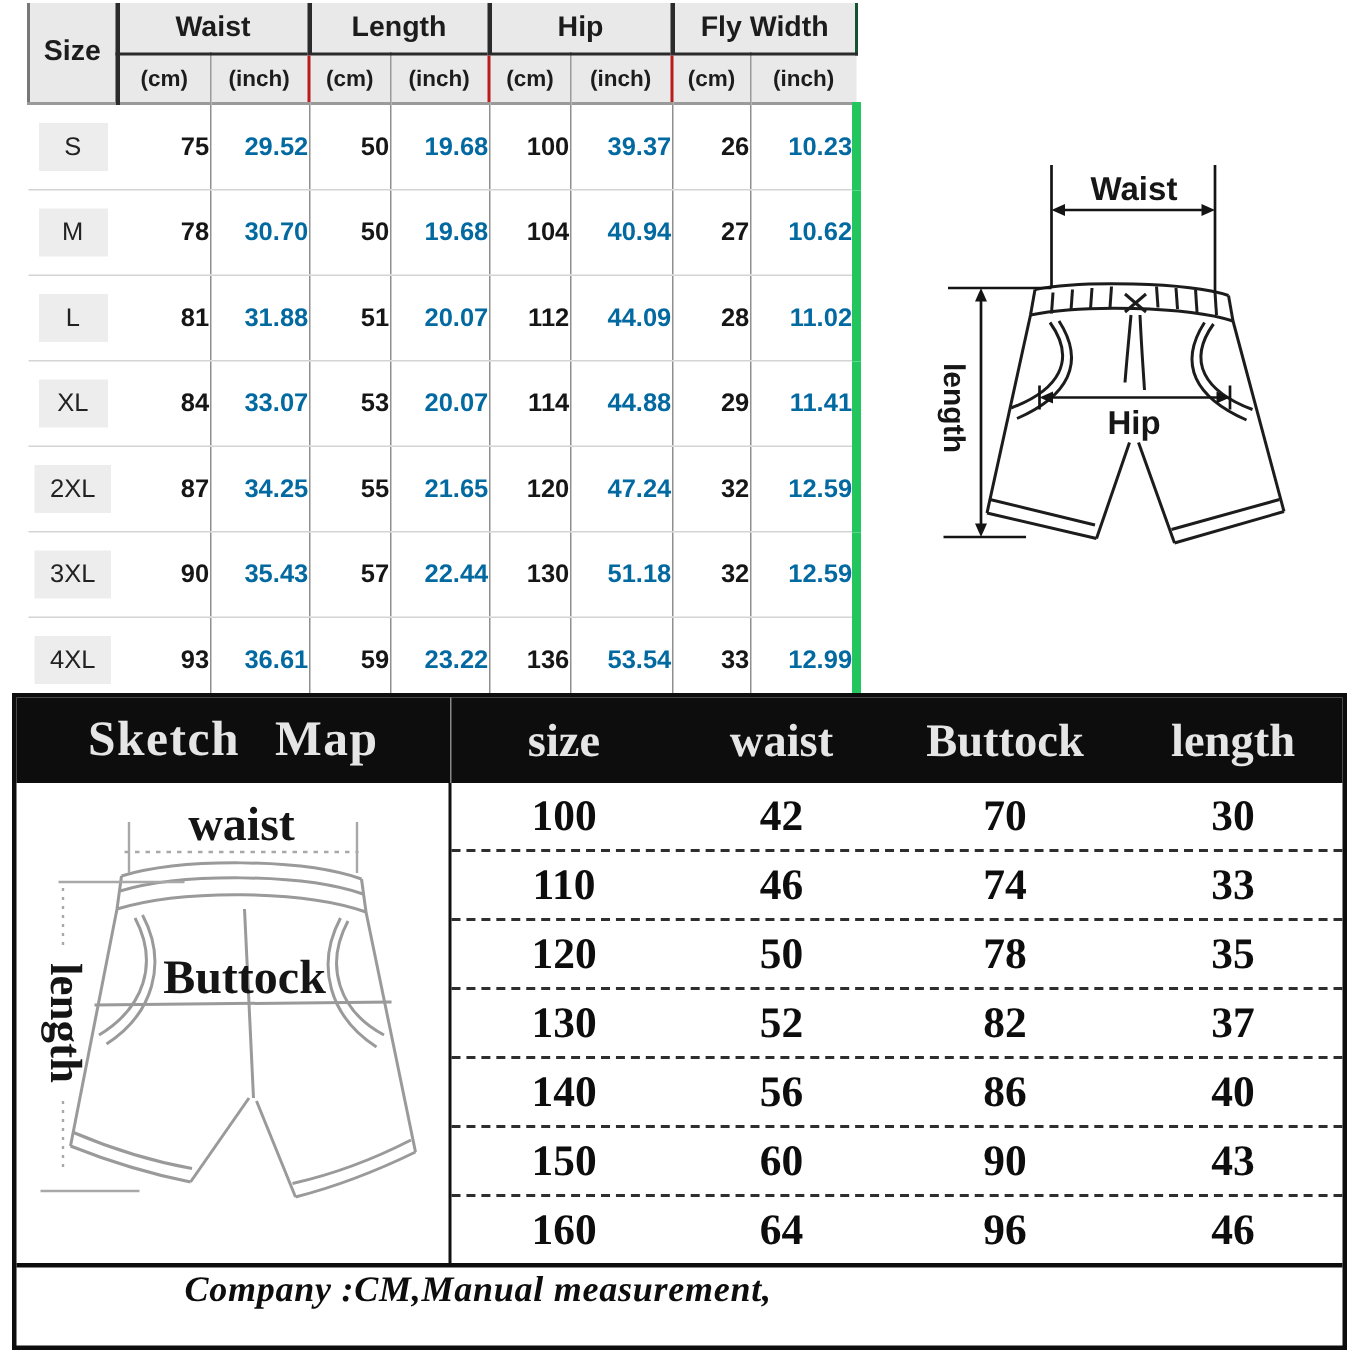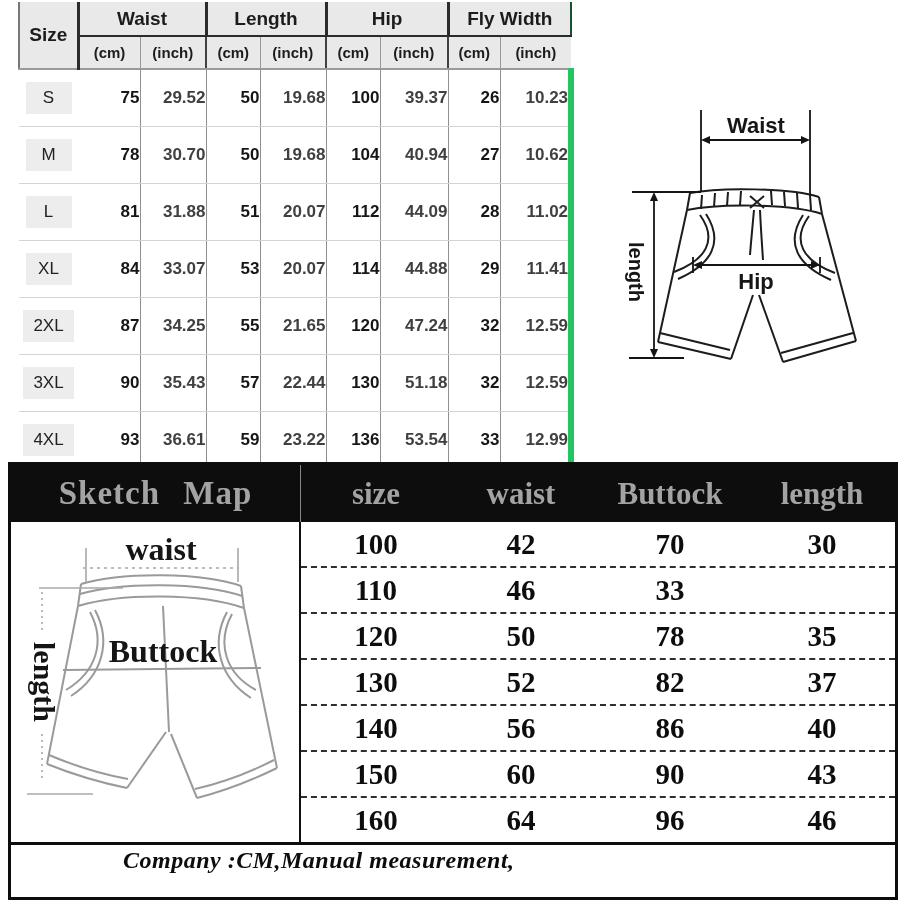--- a/index.html
+++ b/index.html
@@ -10,41 +10,41 @@
   table.size-table{position:absolute;left:18px;top:2px;width:552px;border-collapse:collapse;
                    table-layout:fixed;}
   .size-table th,.size-table td{padding:0;text-align:center;vertical-align:middle;}
   .size-table thead th{background:#e9e9e9;color:#1c1c1c;}
   th.size-th{font-size:19px;font-weight:700;border-right:3px solid #2b2b2b;
              border-bottom:2px solid #9a9a9a;border-left:2px solid #777;}
   th.group-th{height:33px;font-size:19px;font-weight:700;border-left:3px solid #2b2b2b;
               border-bottom:2px solid #2b2b2b;}
   th.group-th.last{border-right:2px solid #14532d;}
   th.unit-th{height:31px;font-size:15px;font-weight:700;border-bottom:2px solid #9a9a9a;}
-  th.unit-cm{border-left:2px solid #404040;color:#222;}
+  th.unit-cm{border-left:2px solid #b91c1c;color:#222;}
   th.unit-in{border-left:1px solid #9a9a9a;color:#c0544c;margin-left:32px;}
   .size-table tbody td{height:56px;background:#fff;font-size:17px;font-weight:600;color:#161616;
                        border-bottom:1px solid #d4d4d4;}
   .size-table tbody td.v{border-left:1px solid #8f8f8f;text-align:right;}
   .size-table tbody td.first-v{border-left:none;}
   .size-table tbody td.last-v{border-right:6px solid #22c55e;}
-  .size-table tbody td.inch{color:#404040;}
+  .size-table tbody td.inch{color:#0369a1;}
   td.size-cell{border-bottom:1px solid #e2e2e2;}
   .badge{display:inline-block;background:#ededed;color:#222;font-size:17px;font-weight:500;
          padding:6px 10px;min-width:26px;}
 
   
   .top-sketch{position:absolute;left:616px;top:92px;width:300px;height:300px;}
   .top-sketch text{font-family:"Liberation Sans",sans-serif;font-weight:600;fill:#161616;}
 
   
   .bottom-box{position:absolute;left:8px;top:462px;width:890px;height:438px;
               border:3px solid #0d0d0d;box-sizing:border-box;background:#fff;
               font-family:"Liberation Serif","DejaVu Serif",serif;color:#0d0d0d;}
-  .bb-header{height:57px;background:#0d0d0d;color:#a3a3a3;display:grid;
+  .bb-header{height:57px;background:#0d0d0d;color:#e5e5e5;display:grid;
              grid-template-columns:290px 150px 140px 158px 1fr;align-items:center;}
   .bb-header .hcell{text-align:center;font-size:31px;font-weight:700;}
   .bb-header .hcell.title{font-size:33px;word-spacing:14px;letter-spacing:1px;
                           border-right:1px solid #888;height:100%;line-height:57px;}
   .bb-body{display:grid;grid-template-columns:290px 1fr;height:320px;}
   .bb-sketch{border-right:2px solid #111;position:relative;}
   .bb-sketch svg{position:absolute;left:0;top:0;}
   .bb-sketch text{font-family:"Liberation Serif","DejaVu Serif",serif;font-weight:700;fill:#151515;}
   .bb-table{display:flex;flex-direction:column;}
   .bb-row{flex:1;display:grid;grid-template-columns:150px 140px 158px 1fr;align-items:center;
@@ -293,20 +293,21 @@
       <div class="bb-table">
         <div class="bb-row">
           <span>100</span>
           <span>42</span>
           <span>70</span>
           <span>30</span>
         </div>
         <div class="bb-row">
           <span>110</span>
           <span>46</span>
+          <span>74</span>
           <span>33</span>
         </div>
         <div class="bb-row">
           <span>120</span>
           <span>50</span>
           <span>78</span>
           <span>35</span>
         </div>
         <div class="bb-row">
           <span>130</span>

